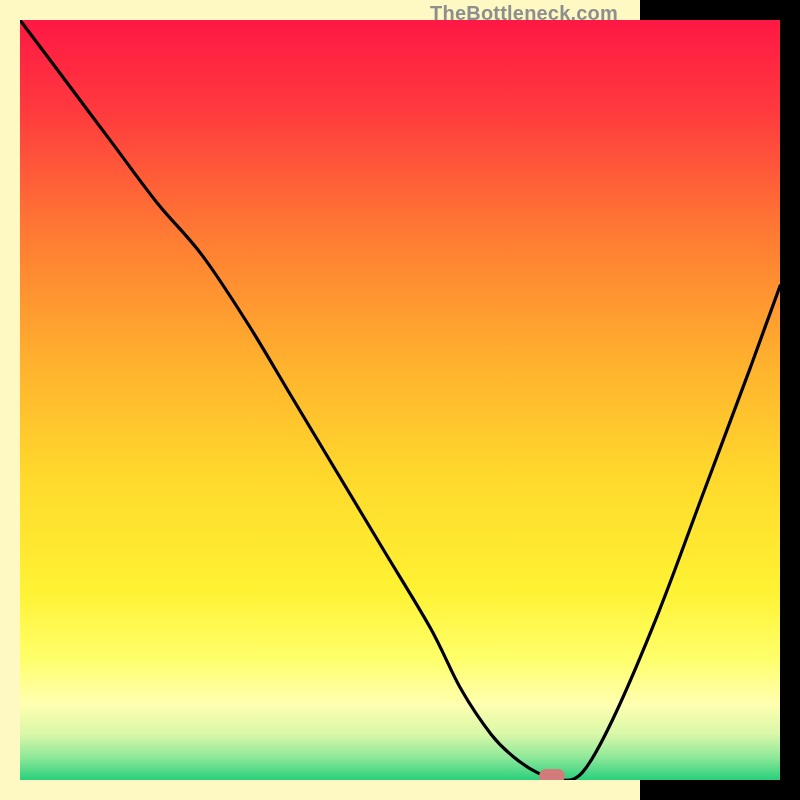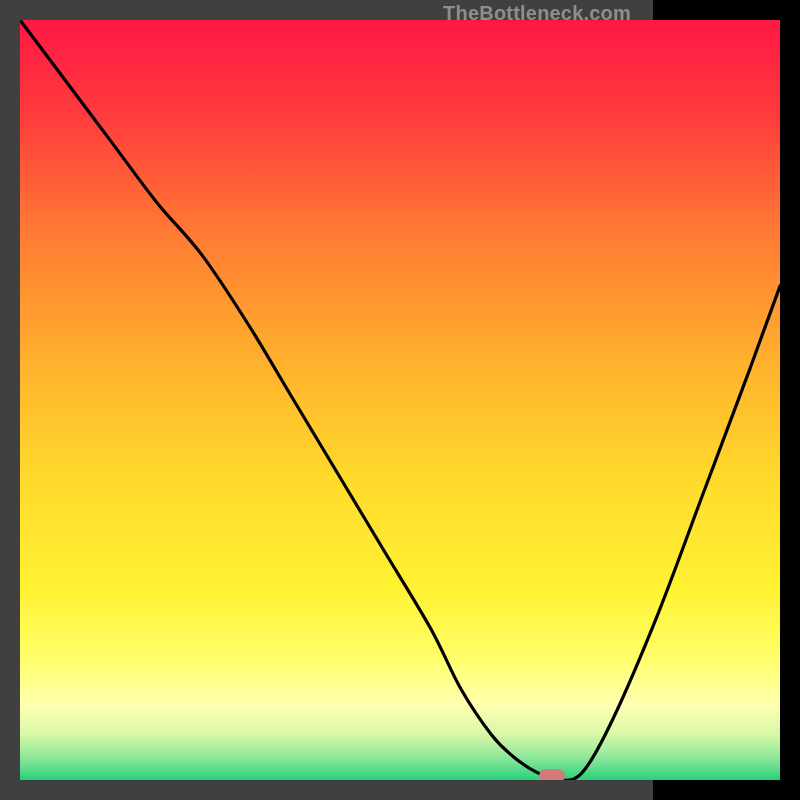--- a/index.html
+++ b/index.html
@@ -7,22 +7,21 @@
     padding: 0;
     width: 800px;
     height: 800px;
     background: #000;
     overflow: hidden;
   }
   .frame {
     position: relative;
     width: 640px;
     height: 800px;
-    background: #404040;
-    padding-left: 13px;
+    background: #fef9c3;
   }
   .plot-area {
     position: absolute;
     left: 20px;
     top: 20px;
     width: 760px;
     height: 760px;
     overflow: hidden;
   }
   .gradient-bg {

